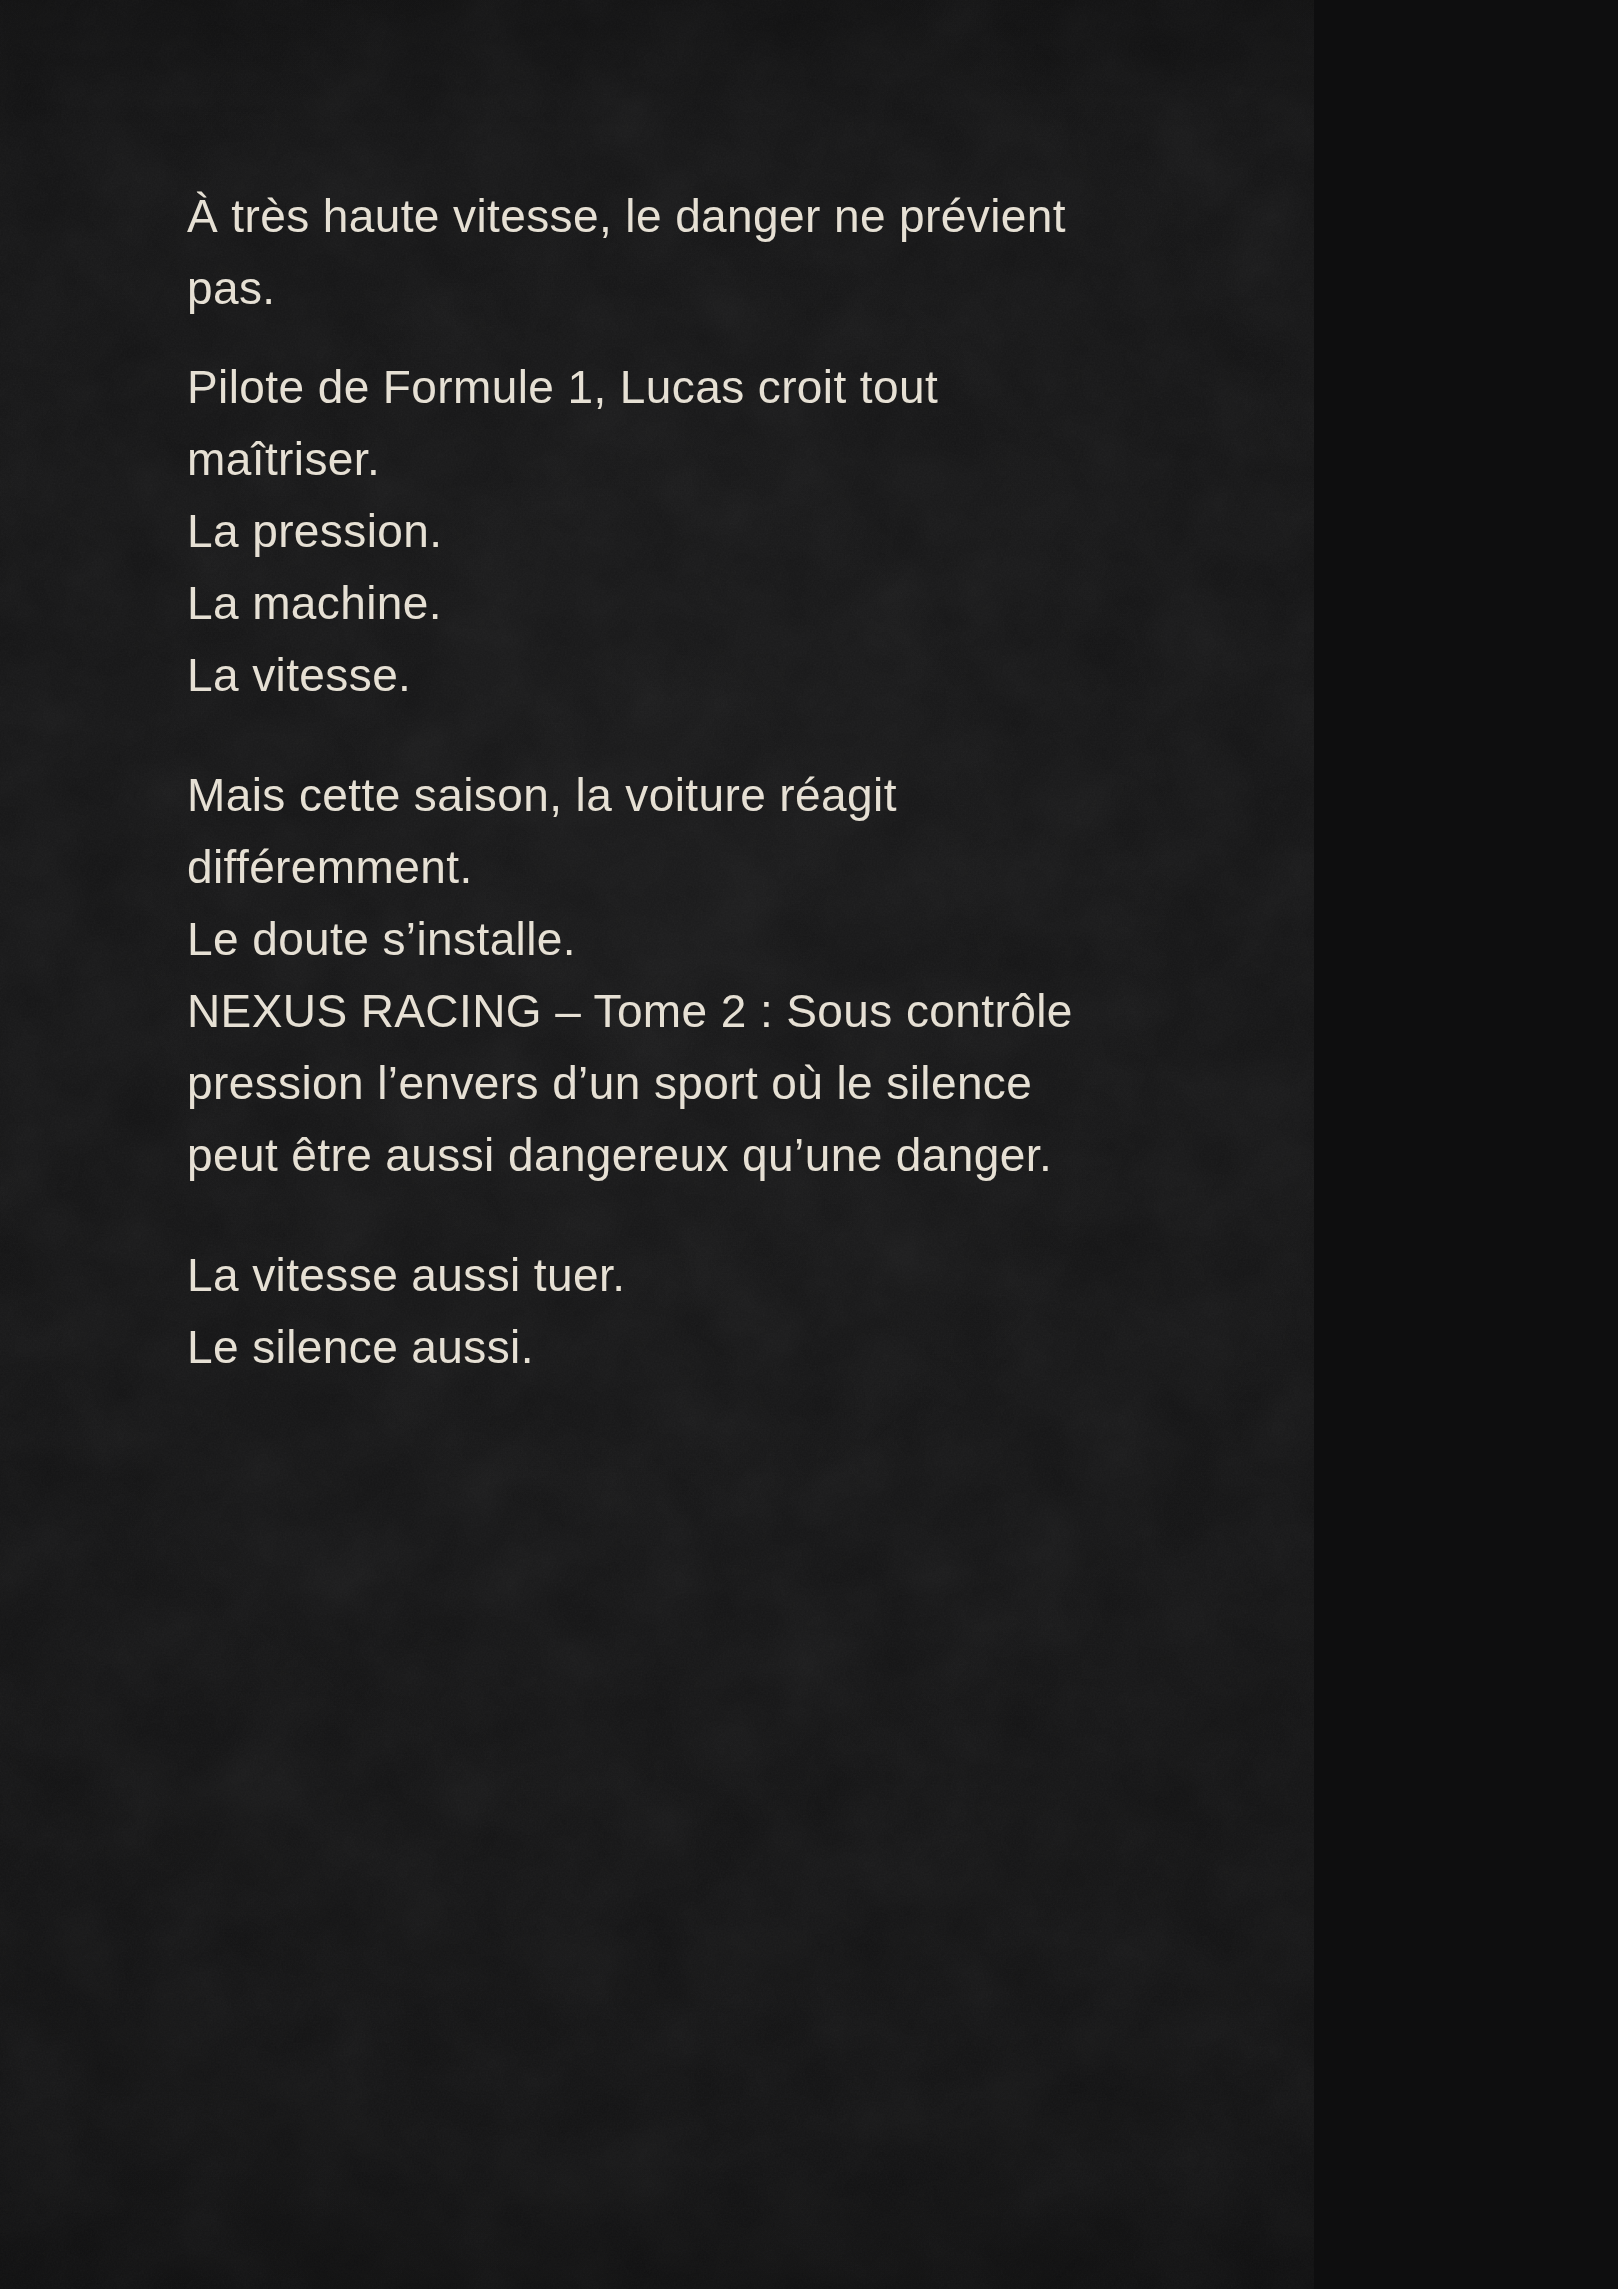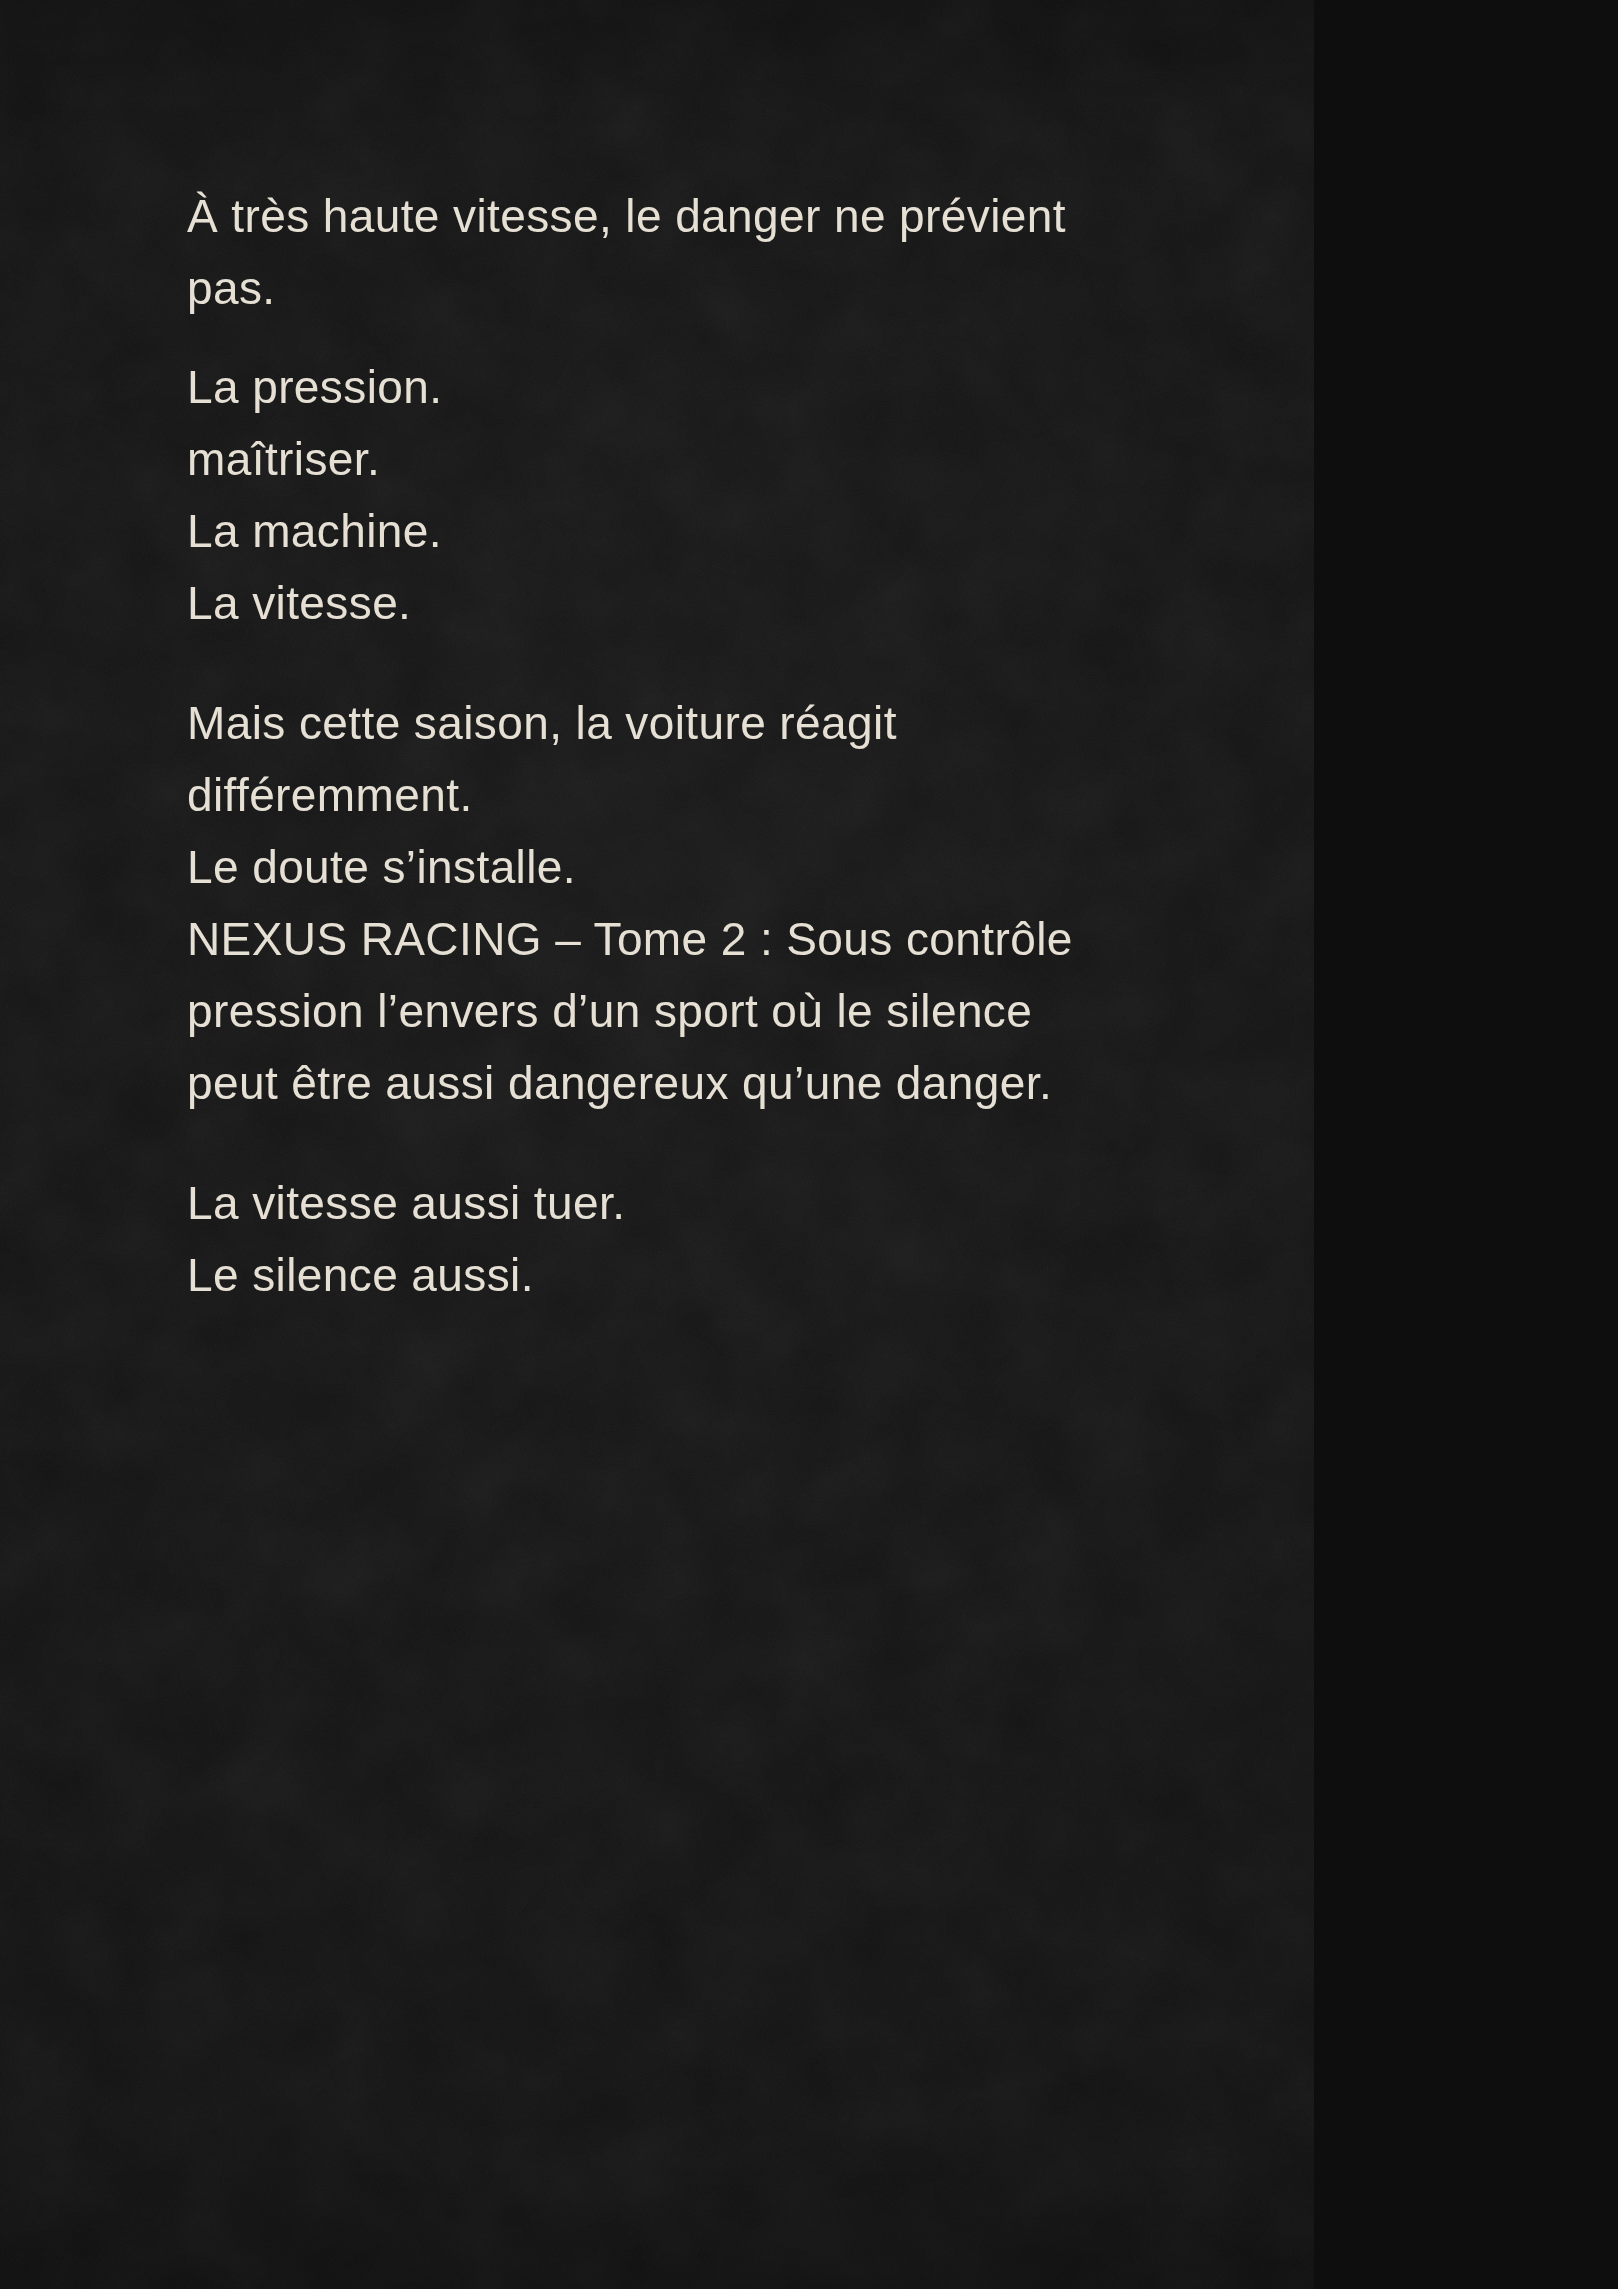--- a/index.html
+++ b/index.html
@@ -80,22 +80,23 @@
   </svg>
 
   <div class="vignette"></div>
 
   <main class="text-block">
       <p class="para">
         <span class="line">À très haute vitesse, le danger ne prévient</span>
         <span class="line">pas.</span>
       </p>
       <p class="para">
+        <span class="line">Pilote de Formule 1, Lucas croit tout</span>
+        <span class="line">maîtriser.</span>
         <span class="line">La pression.</span>
-        <span class="line">maîtriser.</span>
         <span class="line">La machine.</span>
         <span class="line">La vitesse.</span>
       </p>
       <p class="para">
         <span class="line">Mais cette saison, la voiture réagit</span>
         <span class="line">différemment.</span>
         <span class="line">Le doute s’installe.</span>
         <span class="line">NEXUS RACING – Tome 2 : Sous contrôle</span>
         <span class="line">pression l’envers d’un sport où le silence</span>
         <span class="line">peut être aussi dangereux qu’une danger.</span>

